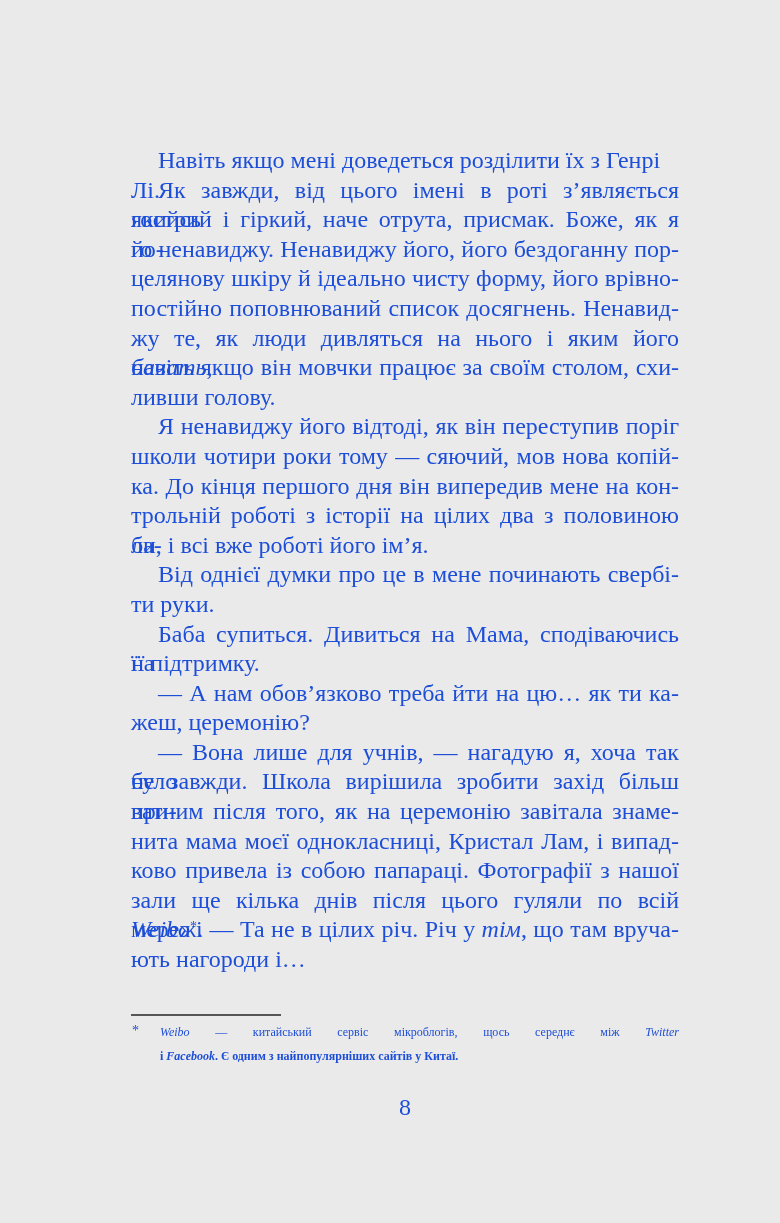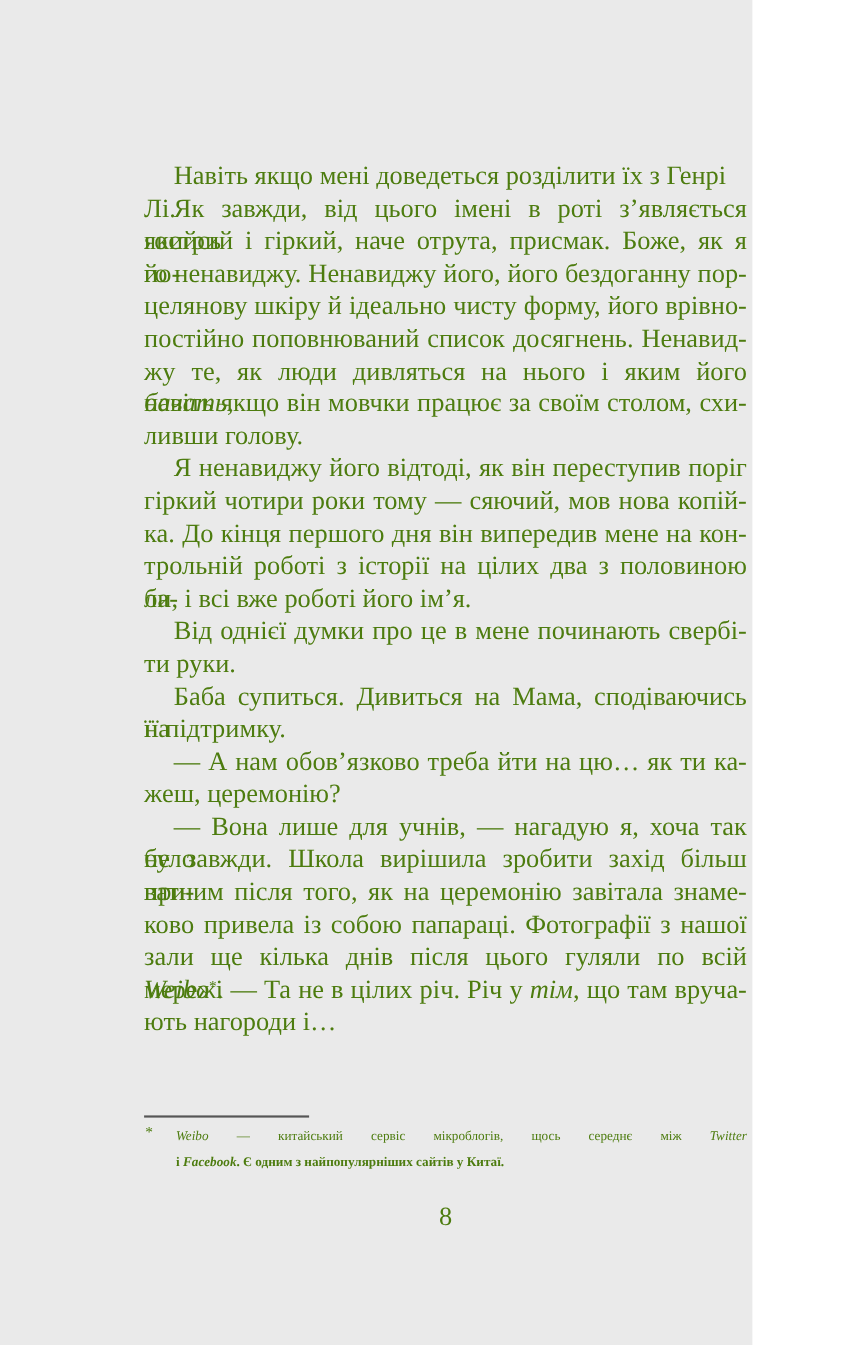--- a/index.html
+++ b/index.html
@@ -1,22 +1,22 @@
 <!DOCTYPE html>
 <html><head>
 <meta charset="utf-8">
 <style>
   html, body { margin: 0; padding: 0; }
   .page {
     position: relative;
-    width: 684px;
+    width: 780px;
     height: 1223px;
     background: #eaeaea;
     font-family: "Liberation Serif", serif;
-    color: #4d7c0f;
+    color: #1d4ed8;
     overflow: hidden;
   }
   .text-block {
     position: absolute;
     left: 131px;
     top: 146px;
     width: 548px;
   }
   .line {
     font-size: 24px;
@@ -90,33 +90,34 @@
       <div class="line indent end"><span>Навіть якщо мені доведеться розділити їх з Генрі Лі.</span></div>
       <div class="line indent"><span>Як завжди, від цього імені в роті з’являється якийсь</span></div>
       <div class="line"><span>гострий і гіркий, наче отрута, присмак. Боже, як я йо-</span></div>
       <div class="line"><span>го ненавиджу. Ненавиджу його, його бездоганну пор-</span></div>
       <div class="line"><span>целянову шкіру й ідеально чисту форму, його врівно-</span></div>
       <div class="line"><span>постійно поповнюваний список досягнень. Ненавид-</span></div>
       <div class="line"><span>жу те, як люди дивляться на нього і яким його </span><span class="i">бачать</span><span>,</span></div>
       <div class="line"><span>навіть якщо він мовчки працює за своїм столом, схи-</span></div>
       <div class="line end"><span>ливши голову.</span></div>
       <div class="line indent"><span>Я ненавиджу його відтоді, як він переступив поріг</span></div>
-      <div class="line"><span>гіркий чотири роки тому — сяючий, мов нова копій-</span></div>
+      <div class="line"><span>школи чотири роки тому — сяючий, мов нова копій-</span></div>
       <div class="line"><span>ка. До кінця першого дня він випередив мене на кон-</span></div>
       <div class="line"><span>трольній роботі з історії на цілих два з половиною ба-</span></div>
       <div class="line end"><span>ли, і всі вже роботі його ім’я.</span></div>
       <div class="line indent"><span>Від однієї думки про це в мене починають свербі-</span></div>
       <div class="line end"><span>ти руки.</span></div>
       <div class="line indent"><span>Баба супиться. Дивиться на Мама, сподіваючись на</span></div>
       <div class="line end"><span>її підтримку.</span></div>
       <div class="line indent"><span>— А нам обов’язково треба йти на цю… як ти ка-</span></div>
       <div class="line end"><span>жеш, церемонію?</span></div>
       <div class="line indent"><span>— Вона лише для учнів, — нагадую я, хоча так було</span></div>
       <div class="line"><span>не завжди. Школа вирішила зробити захід більш при-</span></div>
       <div class="line"><span>ватним після того, як на церемонію завітала знаме-</span></div>
+      <div class="line"><span>нита мама моєї однокласниці, Кристал Лам, і випад-</span></div>
       <div class="line"><span>ково привела із собою папараці. Фотографії з нашої</span></div>
       <div class="line"><span>зали ще кілька днів після цього гуляли по всій мережі</span></div>
       <div class="line"><span class="i">Weibo</span><span class="sup">*</span><span>. — Та не в цілих річ. Річ у </span><span class="i">тім</span><span>, що там вруча-</span></div>
       <div class="line end"><span>ють нагороди і…</span></div>
     </div>
 
   <div class="footnote-rule"></div>
 
   <div class="footnote">
     <span class="fn-marker">*</span>

